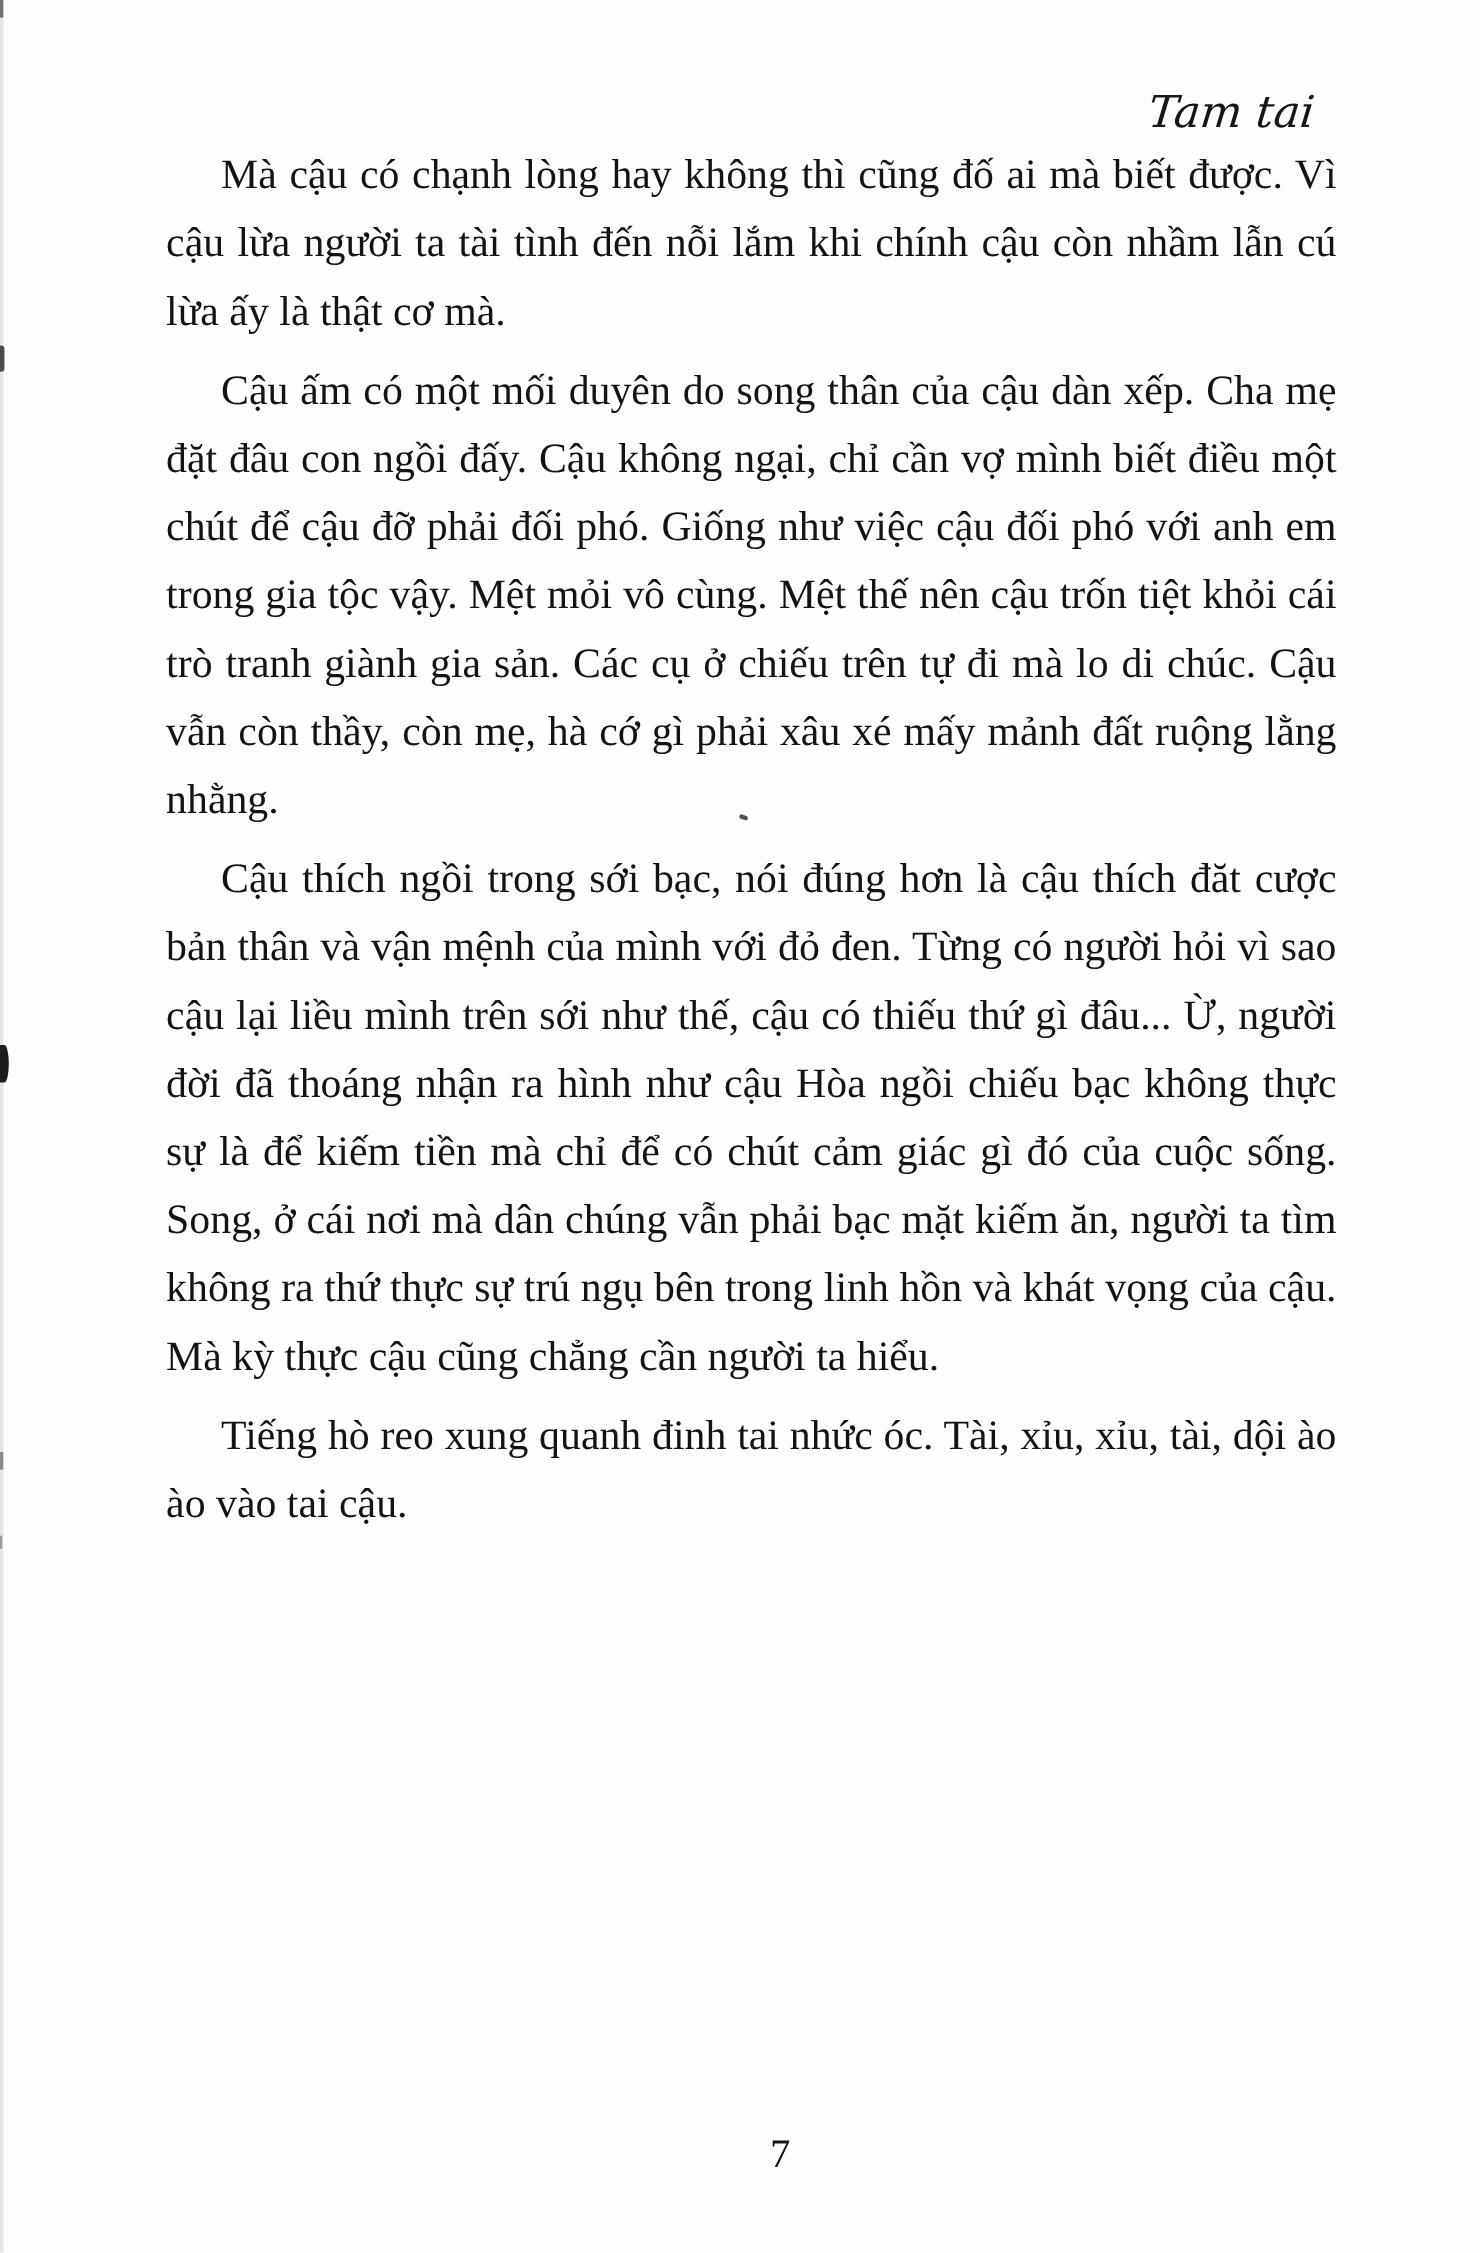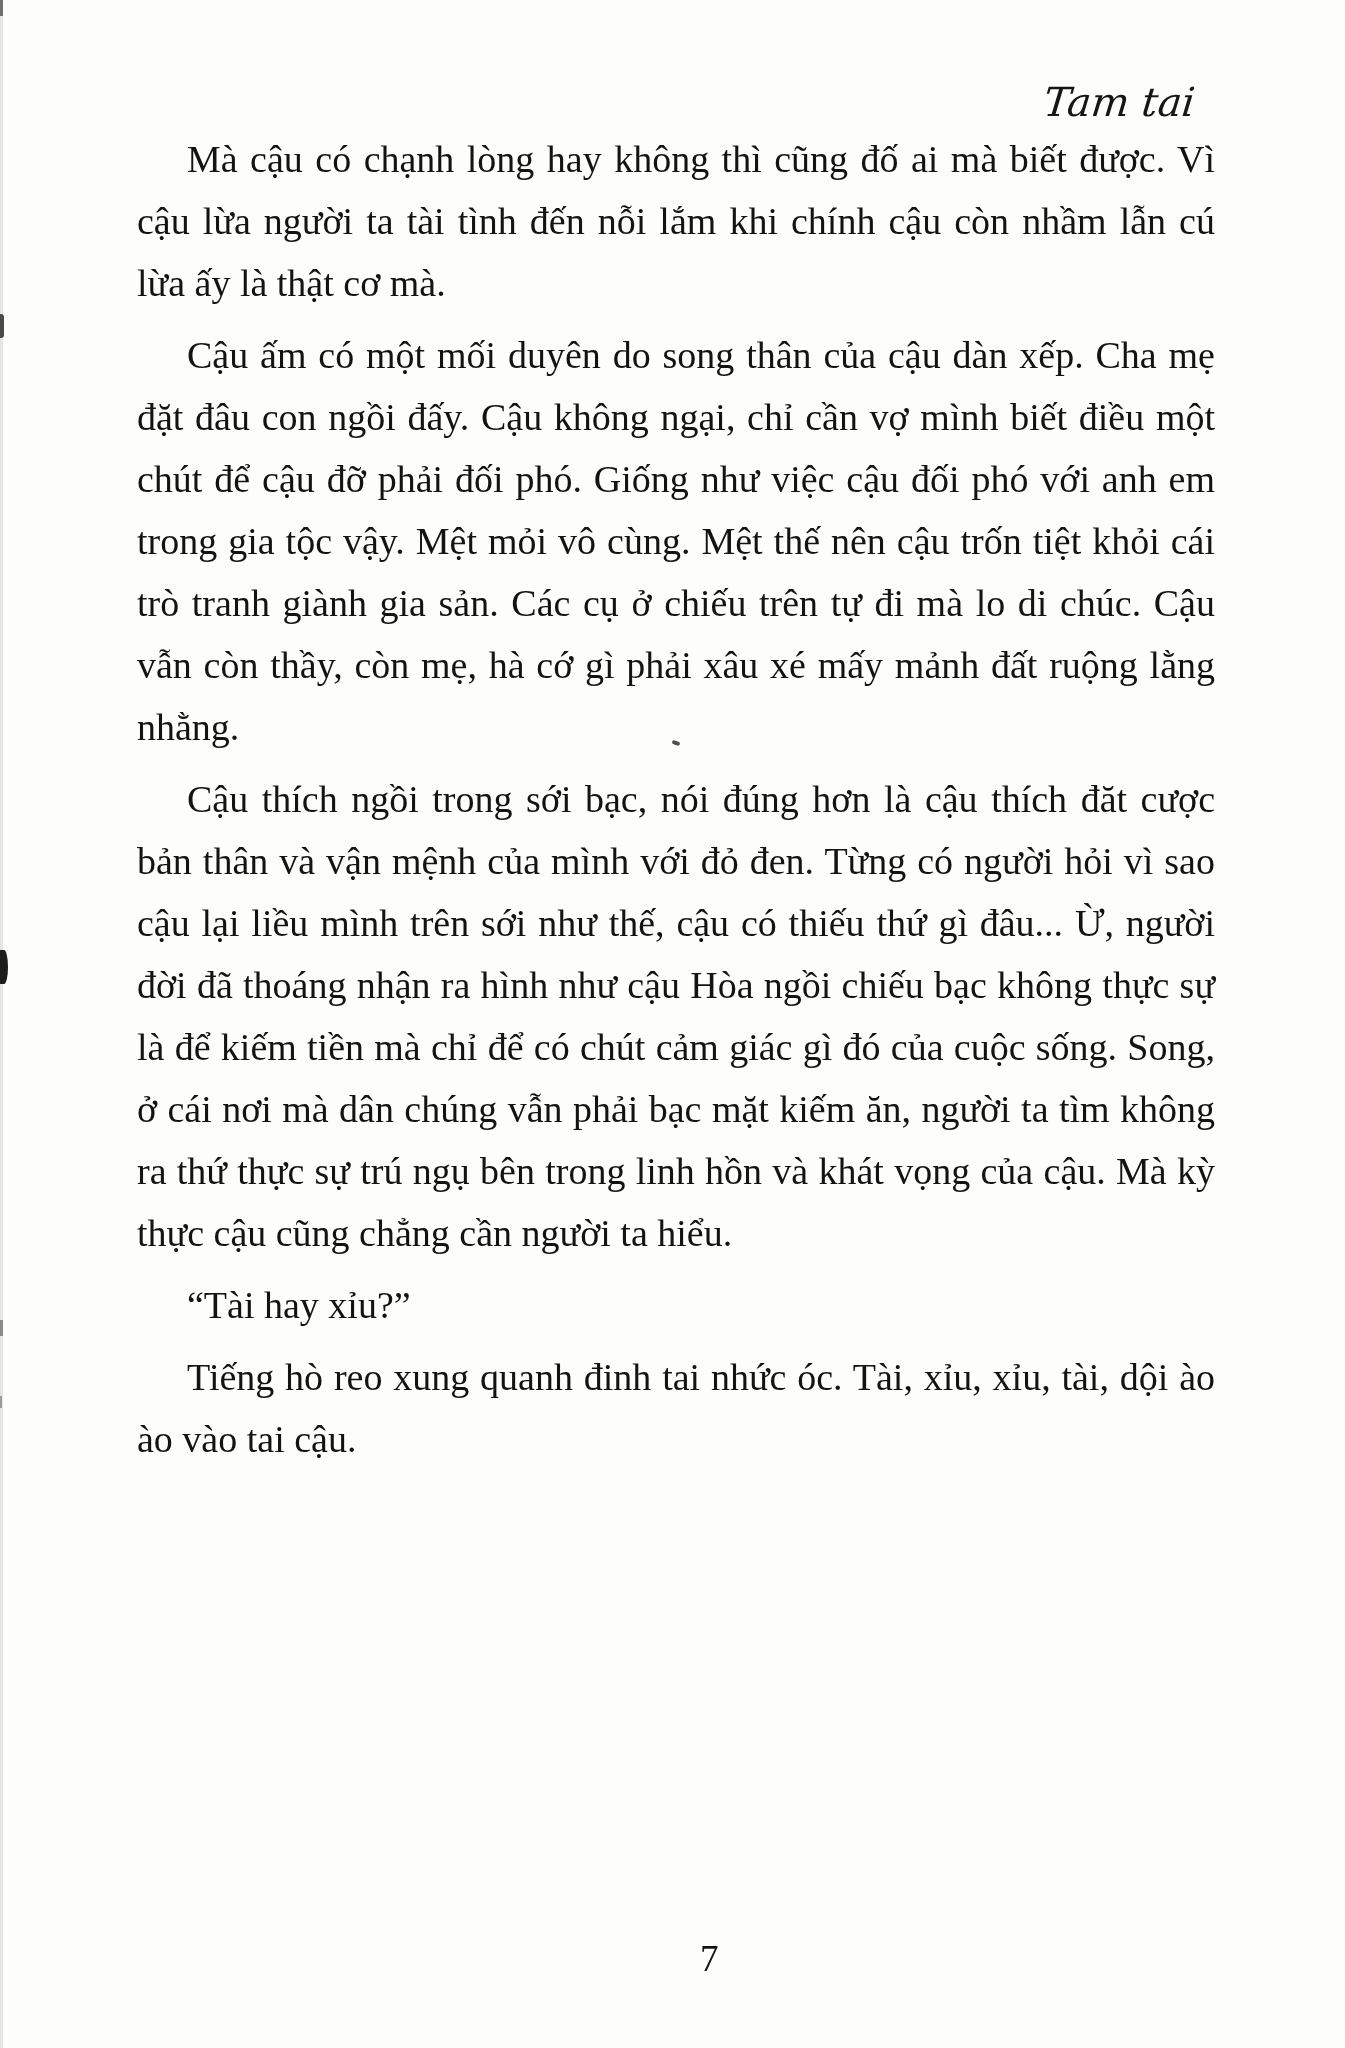--- a/index.html
+++ b/index.html
@@ -31,21 +31,21 @@
     position: absolute;
     top: 128px;
     left: 137px;
     width: 1078px;
     font-size: 38px;
     line-height: 62px;
     text-align: justify;
     color: #131313;
   }
   .text-block p {
-    margin: 0 0 10px 0;
+    margin: 0 0 10px 14px;
     text-indent: 50px;
   }
   .page-number {
     position: absolute;
     top: 1940px;
     left: 700px;
     font-size: 37px;
     line-height: 1;
     color: #131313;
   }
@@ -83,19 +83,18 @@
   <div class="edge-mark m4"></div>
   <div class="edge-mark m5"></div>
   <div class="speck"></div>
 
   <div class="running-header">Tam tai</div>
 
   <div class="text-block">
     <p>Mà cậu có chạnh lòng hay không thì cũng đố ai mà biết được. Vì cậu lừa người ta tài tình đến nỗi lắm khi chính cậu còn nhầm lẫn cú lừa ấy là thật cơ mà.</p>
     <p>Cậu ấm có một mối duyên do song thân của cậu dàn xếp. Cha mẹ đặt đâu con ngồi đấy. Cậu không ngại, chỉ cần vợ mình biết điều một chút để cậu đỡ phải đối phó. Giống như việc cậu đối phó với anh em trong gia tộc vậy. Mệt mỏi vô cùng. Mệt thế nên cậu trốn tiệt khỏi cái trò tranh giành gia sản. Các cụ ở chiếu trên tự đi mà lo di chúc. Cậu vẫn còn thầy, còn mẹ, hà cớ gì phải xâu xé mấy mảnh đất ruộng lằng nhằng.</p>
     <p>Cậu thích ngồi trong sới bạc, nói đúng hơn là cậu thích đăt cược bản thân và vận mệnh của mình với đỏ đen. Từng có người hỏi vì sao cậu lại liều mình trên sới như thế, cậu có thiếu thứ gì đâu... Ừ, người đời đã thoáng nhận ra hình như cậu Hòa ngồi chiếu bạc không thực sự là để kiếm tiền mà chỉ để có chút cảm giác gì đó của cuộc sống. Song, ở cái nơi mà dân chúng vẫn phải bạc mặt kiếm ăn, người ta tìm không ra thứ thực sự trú ngụ bên trong linh hồn và khát vọng của cậu. Mà kỳ thực cậu cũng chẳng cần người ta hiểu.</p>
-    <p>“Tài hay xỉu?”</p>
     <p>Tiếng hò reo xung quanh đinh tai nhức óc. Tài, xỉu, xỉu, tài, dội ào ào vào tai cậu.</p>
   </div>
 
   <div class="page-number">7</div>
 
 </div>
 
 </body></html>

